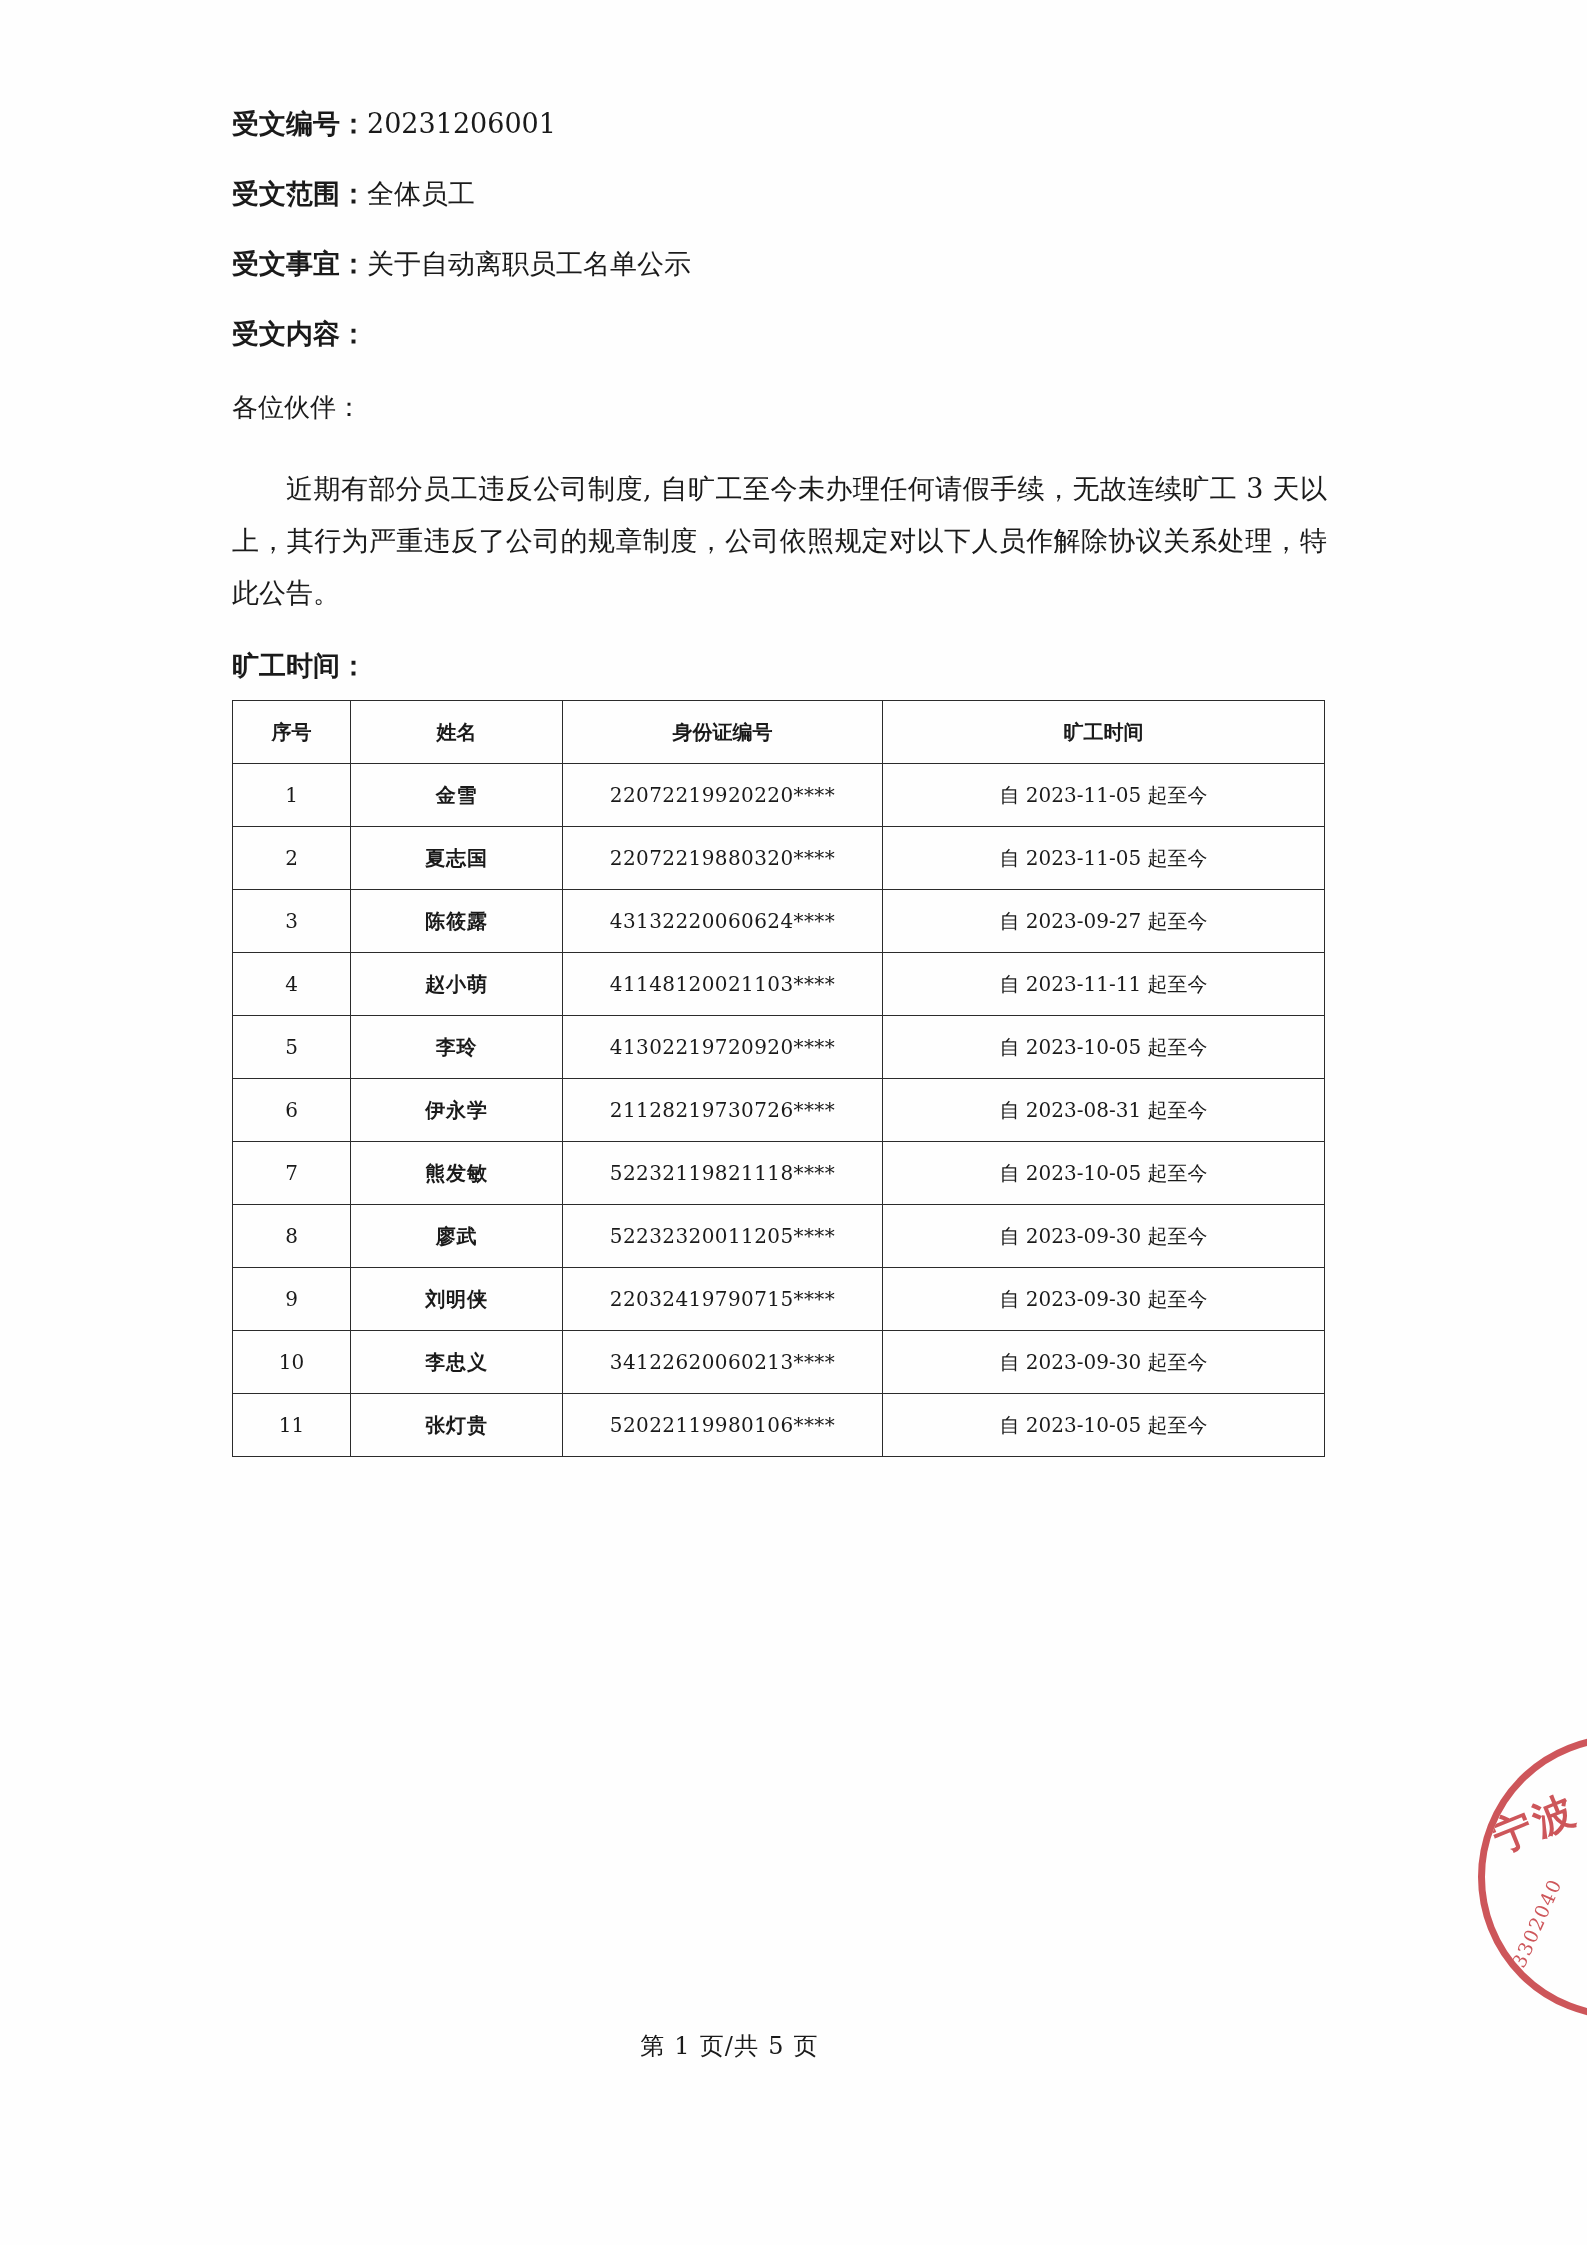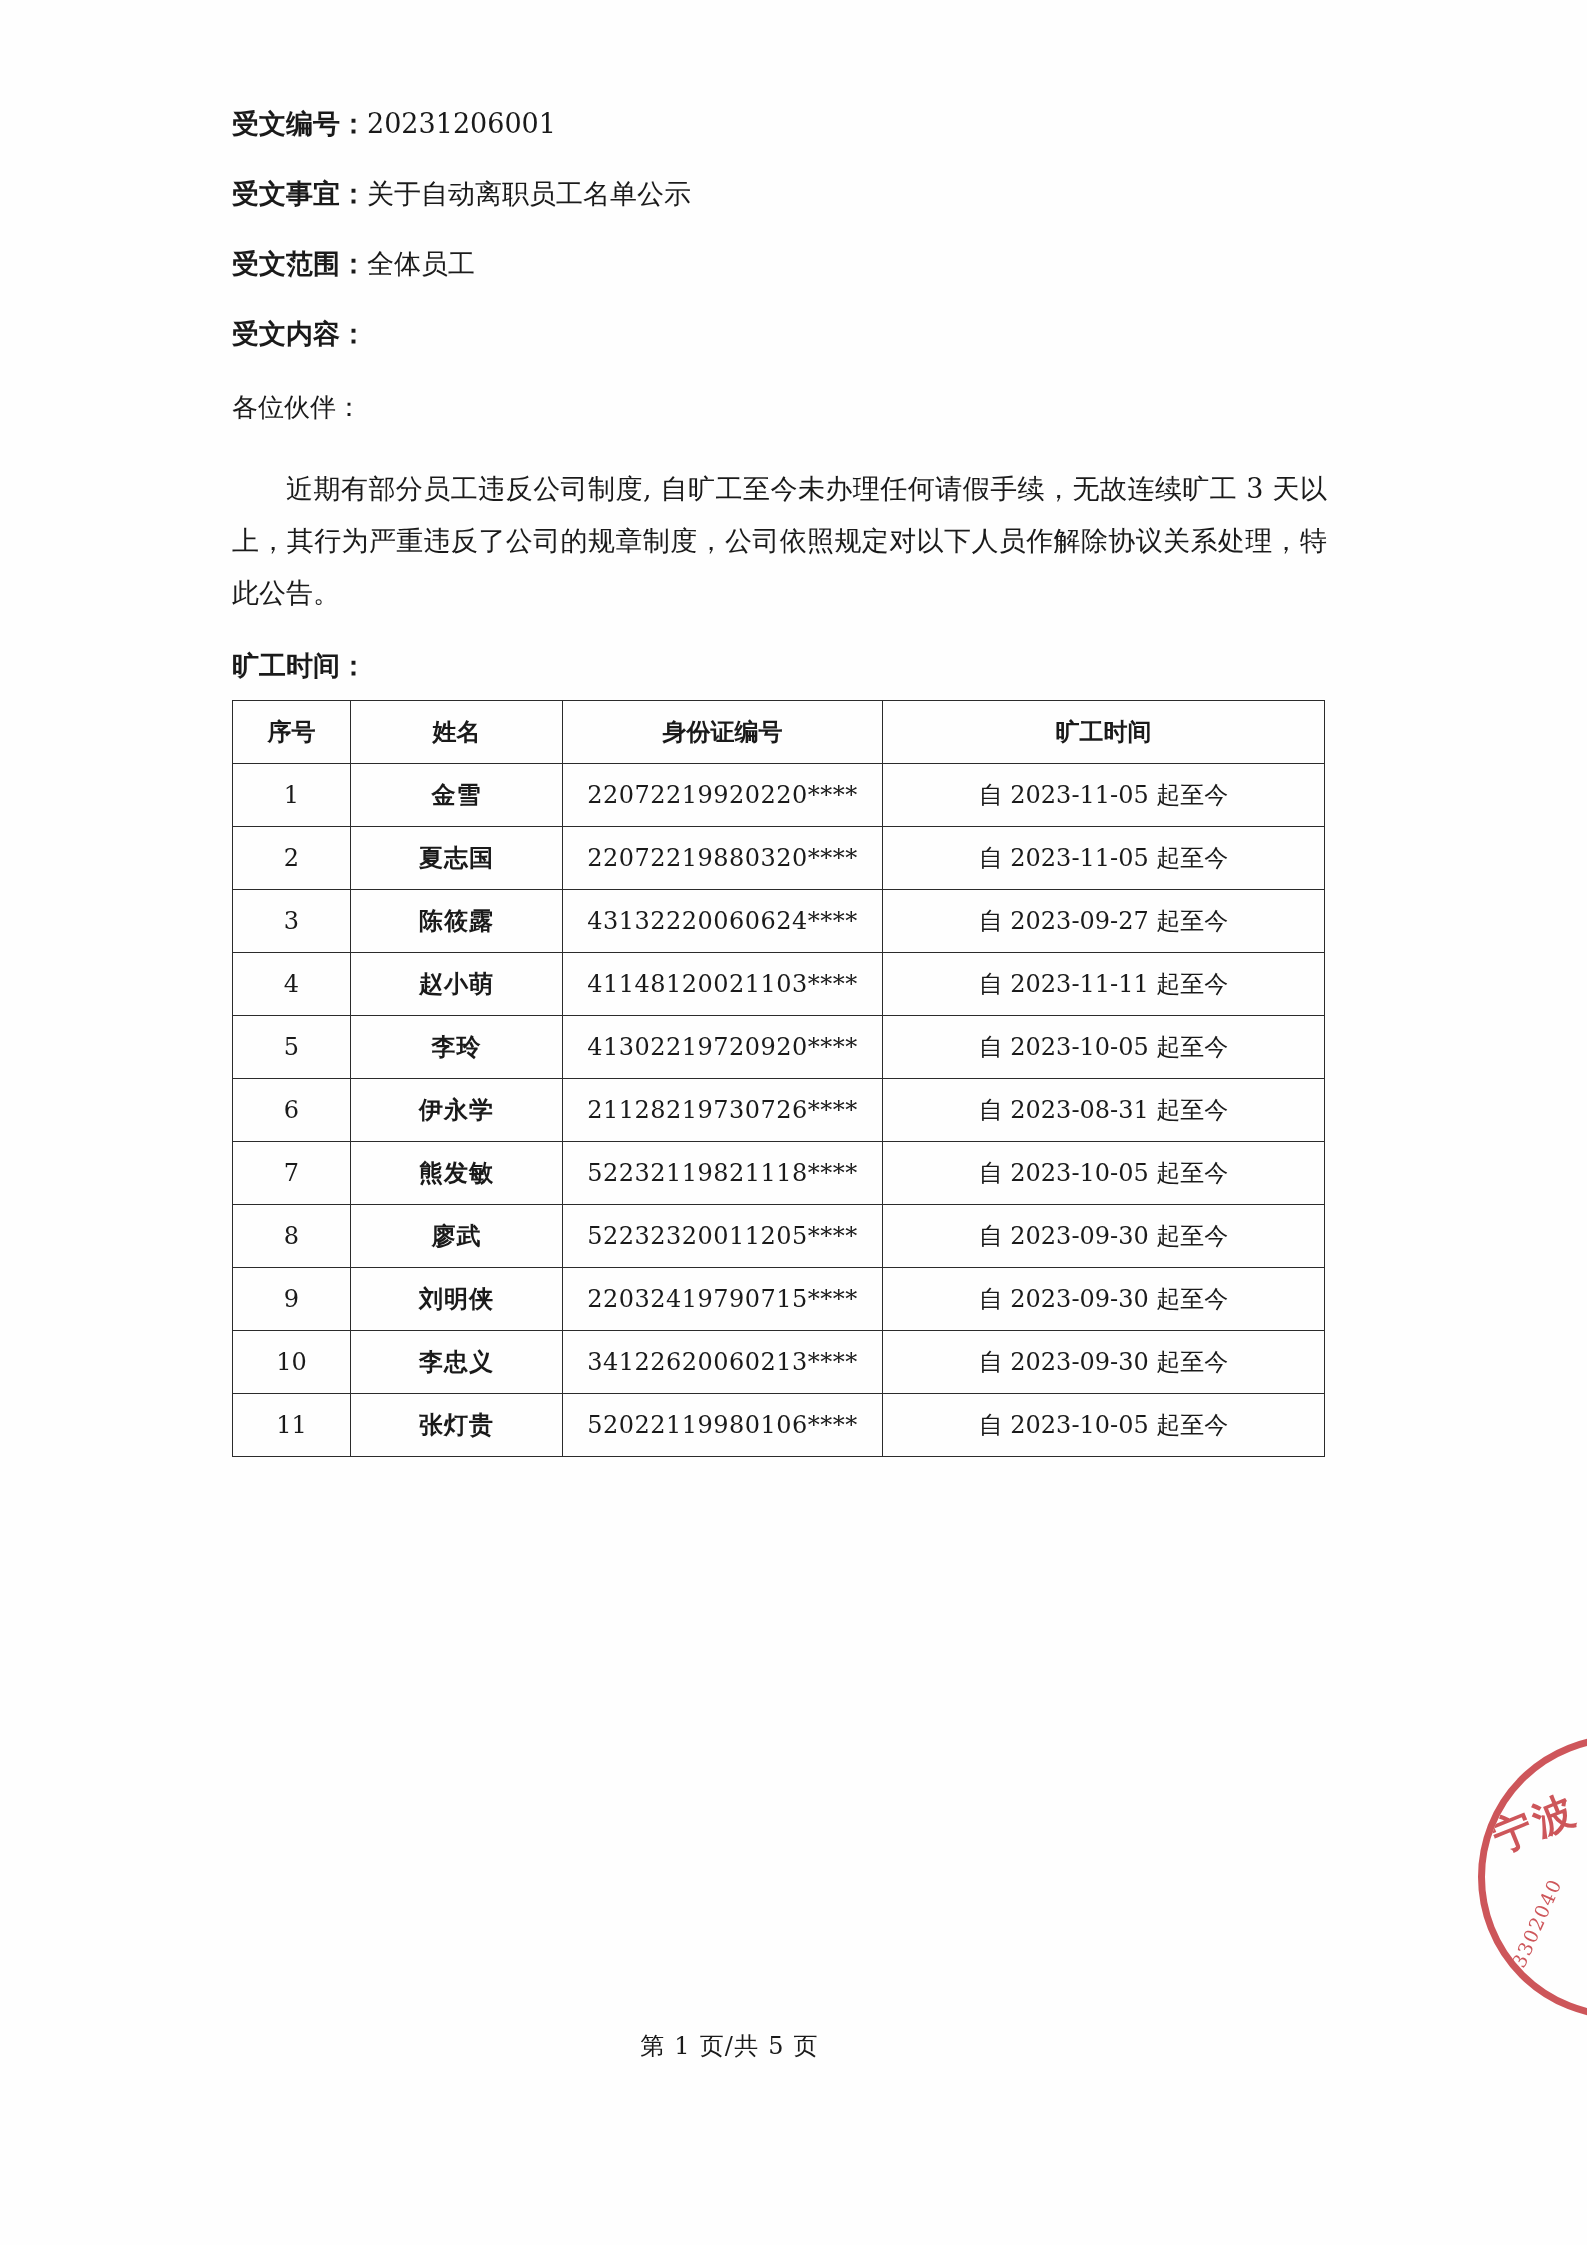--- a/index.html
+++ b/index.html
@@ -76,21 +76,21 @@
     margin-bottom: 16px;
   }
   table.roster {
     border-collapse: collapse;
     width: 1092px;
     table-layout: fixed;
   }
   table.roster th, table.roster td {
     border: 1.6px solid #2b2b2b;
     text-align: center;
-    font-size: 24px;
+    font-size: 20px;
     height: 62px;
     padding: 0 4px;
     font-family: "DejaVu Serif", "Liberation Serif", serif;
   }
   table.roster th {
     font-weight: bold;
   }
   table.roster td.num, table.roster td.name {
     font-weight: normal;
   }
@@ -164,24 +164,24 @@
 <div class="page">
 
   <div class="content">
 
 
     <div class="meta-block">
       <div class="meta-row">
         <span class="meta-label">受文编号：</span><span class="meta-value">20231206001</span>
       </div>
       <div class="meta-row">
+        <span class="meta-label">受文范围：</span><span class="meta-value">全体员工</span>
+      </div>
+      <div class="meta-row">
         <span class="meta-label">受文事宜：</span><span class="meta-value">关于自动离职员工名单公示</span>
-      </div>
-      <div class="meta-row">
-        <span class="meta-label">受文范围：</span><span class="meta-value">全体员工</span>
       </div>
       <div class="meta-row">
         <span class="meta-label">受文内容：</span><span class="meta-value"></span>
       </div>
     </div>
 
     <div class="salutation">各位伙伴：</div>
 
     <p class="body-para">近期有部分员工违反公司制度, 自旷工至今未办理任何请假手续，无故连续旷工 3 天以上，其行为严重违反了公司的规章制度，公司依照规定对以下人员作解除协议关系处理，特此公告。</p>
 

